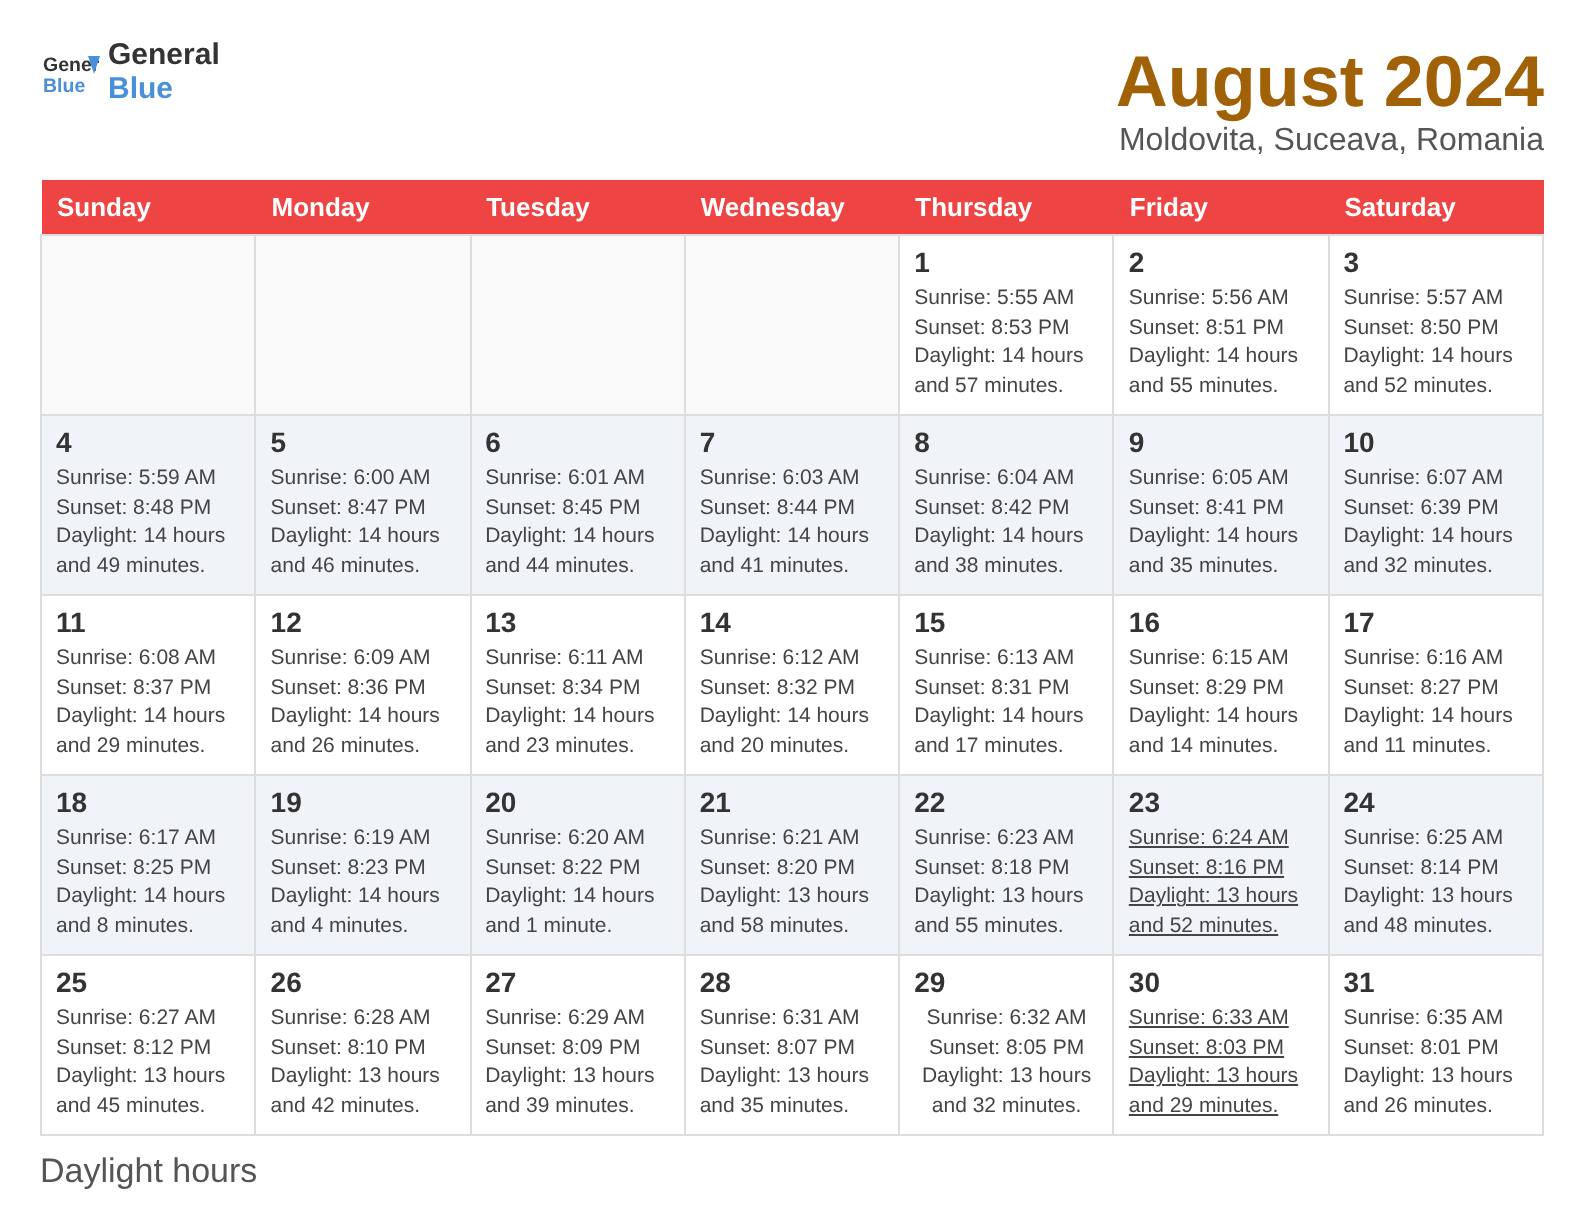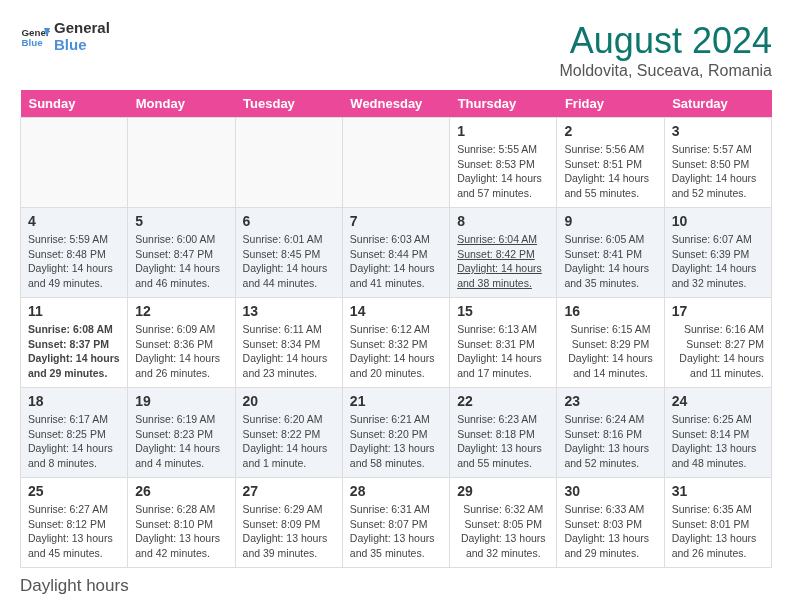--- a/index.html
+++ b/index.html
@@ -23,35 +23,35 @@
     }
     .logo-icon {
       width: 30px;
       height: 30px;
     }
     .title-area {
       text-align: right;
     }
     .month-title {
       font-size: 36px;
-      font-weight: normal;
-      color: #0f766e;
+      font-weight: bold;
+      color: #a16207;
     }
     .location-subtitle {
       font-size: 16px;
       color: #555;
       margin-left: 44px;
     }
     table {
       width: 100%;
       border-collapse: collapse;
       table-layout: fixed;
     }
     th {
-      background-color: #ec4899;
+      background-color: #ef4444;
       color: white;
       text-align: left;
       padding: 6px 8px;
       font-size: 13px;
       font-weight: bold;
     }
     td {
       border: 1px solid #ddd;
       vertical-align: top;
       padding: 5px 7px;
@@ -169,21 +169,21 @@
         </td>
         <td class="alt-row">
           <div class="day-number">7</div>
           <div class="day-info" style="white-space: pre-line;">Sunrise: 6:03 AM
 Sunset: 8:44 PM
 Daylight: 14 hours
 and 41 minutes.</div>
         </td>
         <td class="alt-row">
           <div class="day-number">8</div>
-          <div class="day-info" style="white-space: pre-line; text-decoration: underline;">Sunrise: 6:04 AM
+          <div class="day-info" style="white-space: pre-line;">Sunrise: 6:04 AM
 Sunset: 8:42 PM
 Daylight: 14 hours
 and 38 minutes.</div>
         </td>
         <td class="alt-row">
           <div class="day-number">9</div>
           <div class="day-info" style="white-space: pre-line;">Sunrise: 6:05 AM
 Sunset: 8:41 PM
 Daylight: 14 hours
 and 35 minutes.</div>
@@ -192,21 +192,21 @@
           <div class="day-number">10</div>
           <div class="day-info" style="white-space: pre-line;">Sunrise: 6:07 AM
 Sunset: 6:39 PM
 Daylight: 14 hours
 and 32 minutes.</div>
         </td>
       </tr>
       <tr>
         <td>
           <div class="day-number">11</div>
-          <div class="day-info" style="white-space: pre-line; font-weight: bold;">Sunrise: 6:08 AM
+          <div class="day-info" style="white-space: pre-line;">Sunrise: 6:08 AM
 Sunset: 8:37 PM
 Daylight: 14 hours
 and 29 minutes.</div>
         </td>
         <td>
           <div class="day-number">12</div>
           <div class="day-info" style="white-space: pre-line;">Sunrise: 6:09 AM
 Sunset: 8:36 PM
 Daylight: 14 hours
 and 26 minutes.</div>
@@ -227,28 +227,28 @@
         </td>
         <td>
           <div class="day-number">15</div>
           <div class="day-info" style="white-space: pre-line;">Sunrise: 6:13 AM
 Sunset: 8:31 PM
 Daylight: 14 hours
 and 17 minutes.</div>
         </td>
         <td>
           <div class="day-number">16</div>
-          <div class="day-info" style="white-space: pre-line; text-align: center;">Sunrise: 6:15 AM
+          <div class="day-info" style="white-space: pre-line;">Sunrise: 6:15 AM
 Sunset: 8:29 PM
 Daylight: 14 hours
 and 14 minutes.</div>
         </td>
         <td>
           <div class="day-number">17</div>
-          <div class="day-info" style="white-space: pre-line; text-align: right;">Sunrise: 6:16 AM
+          <div class="day-info" style="white-space: pre-line;">Sunrise: 6:16 AM
 Sunset: 8:27 PM
 Daylight: 14 hours
 and 11 minutes.</div>
         </td>
       </tr>
       <tr>
         <td class="alt-row">
           <div class="day-number">18</div>
           <div class="day-info" style="white-space: pre-line;">Sunrise: 6:17 AM
 Sunset: 8:25 PM
@@ -278,21 +278,21 @@
         </td>
         <td class="alt-row">
           <div class="day-number">22</div>
           <div class="day-info" style="white-space: pre-line;">Sunrise: 6:23 AM
 Sunset: 8:18 PM
 Daylight: 13 hours
 and 55 minutes.</div>
         </td>
         <td class="alt-row">
           <div class="day-number">23</div>
-          <div class="day-info" style="white-space: pre-line;">Sunrise: 6:24 AM
+          <div class="day-info" style="white-space: pre-line; text-decoration: underline;">Sunrise: 6:24 AM
 Sunset: 8:16 PM
 Daylight: 13 hours
 and 52 minutes.</div>
         </td>
         <td class="alt-row">
           <div class="day-number">24</div>
           <div class="day-info" style="white-space: pre-line;">Sunrise: 6:25 AM
 Sunset: 8:14 PM
 Daylight: 13 hours
 and 48 minutes.</div>
@@ -329,21 +329,21 @@
         </td>
         <td>
           <div class="day-number">29</div>
           <div class="day-info" style="white-space: pre-line; text-align: center;">Sunrise: 6:32 AM
 Sunset: 8:05 PM
 Daylight: 13 hours
 and 32 minutes.</div>
         </td>
         <td>
           <div class="day-number">30</div>
-          <div class="day-info" style="white-space: pre-line;">Sunrise: 6:33 AM
+          <div class="day-info" style="white-space: pre-line; text-decoration: underline;">Sunrise: 6:33 AM
 Sunset: 8:03 PM
 Daylight: 13 hours
 and 29 minutes.</div>
         </td>
         <td>
           <div class="day-number">31</div>
           <div class="day-info" style="white-space: pre-line;">Sunrise: 6:35 AM
 Sunset: 8:01 PM
 Daylight: 13 hours
 and 26 minutes.</div>

